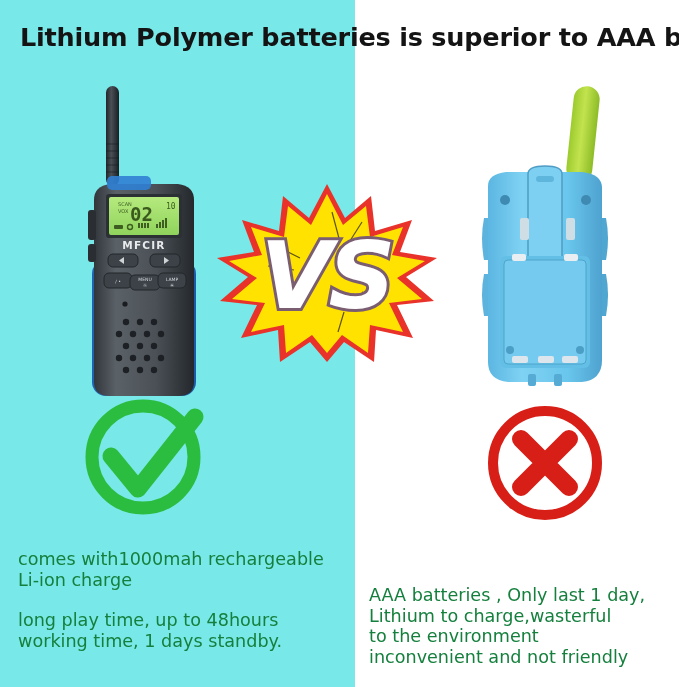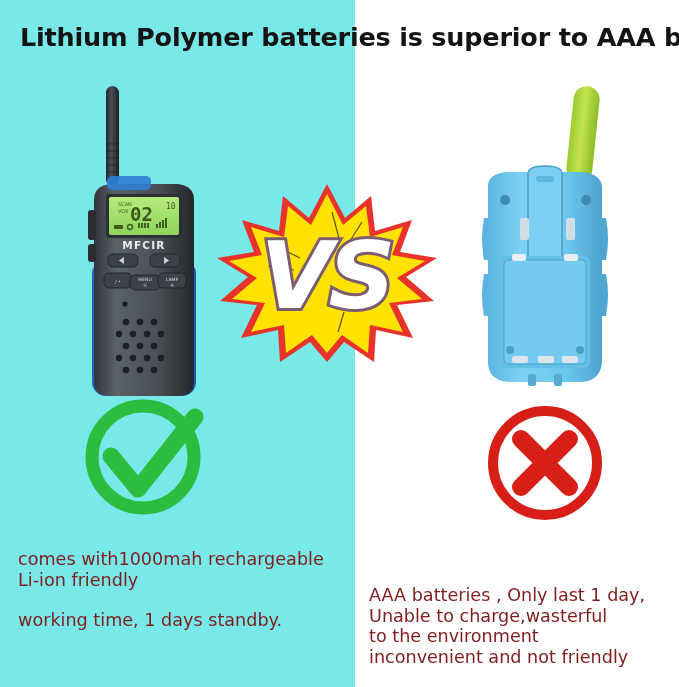--- a/index.html
+++ b/index.html
@@ -82,21 +82,21 @@
   #vs-badge {
     position: absolute;
     left: 216px;
     top: 182px;
     width: 222px;
     height: 182px;
   }
   
   .copy {
     position: absolute;
-    color: #7f1d1d;
+    color: #15803d;
     font-size: 17.6px;
     line-height: 1.17;
     font-family: "DejaVu Sans", sans-serif;
   }
   #copy-left {
     left: 18px;
     top: 549px;
     width: 335px;
   }
   #copy-left .para + .para {
@@ -319,29 +319,30 @@
         <line x1="168" y1="118" x2="146" y2="110"></line>
         <line x1="122" y1="150" x2="128" y2="130"></line>
       </g>
     </g>
     <text x="110" y="126" text-anchor="middle" font-family="DejaVu Sans, sans-serif" font-size="93" font-weight="bold" font-style="italic" letter-spacing="-4" fill="#ffffff" stroke="#7b5d72" stroke-width="6" paint-order="stroke">VS</text>
   </svg>
 
   <div class="copy" id="copy-left">
     <div class="para">
       <span class="line">comes with1000mah rechargeable</span>
-      <span class="line">Li-ion friendly</span>
+      <span class="line">Li-ion charge</span>
     </div>
     <div class="para">
+      <span class="line">long play time, up to 48hours</span>
       <span class="line">working time, 1 days standby.</span>
     </div>
   </div>
 
   <div class="copy" id="copy-right">
     <div class="para">
       <span class="line">AAA batteries , Only last 1 day,</span>
-      <span class="line">Unable to charge,wasterful</span>
+      <span class="line">Lithium to charge,wasterful</span>
       <span class="line"> to the environment</span>
       <span class="line">inconvenient and not friendly</span>
     </div>
   </div>
 
 </div>
 
 </body></html>

